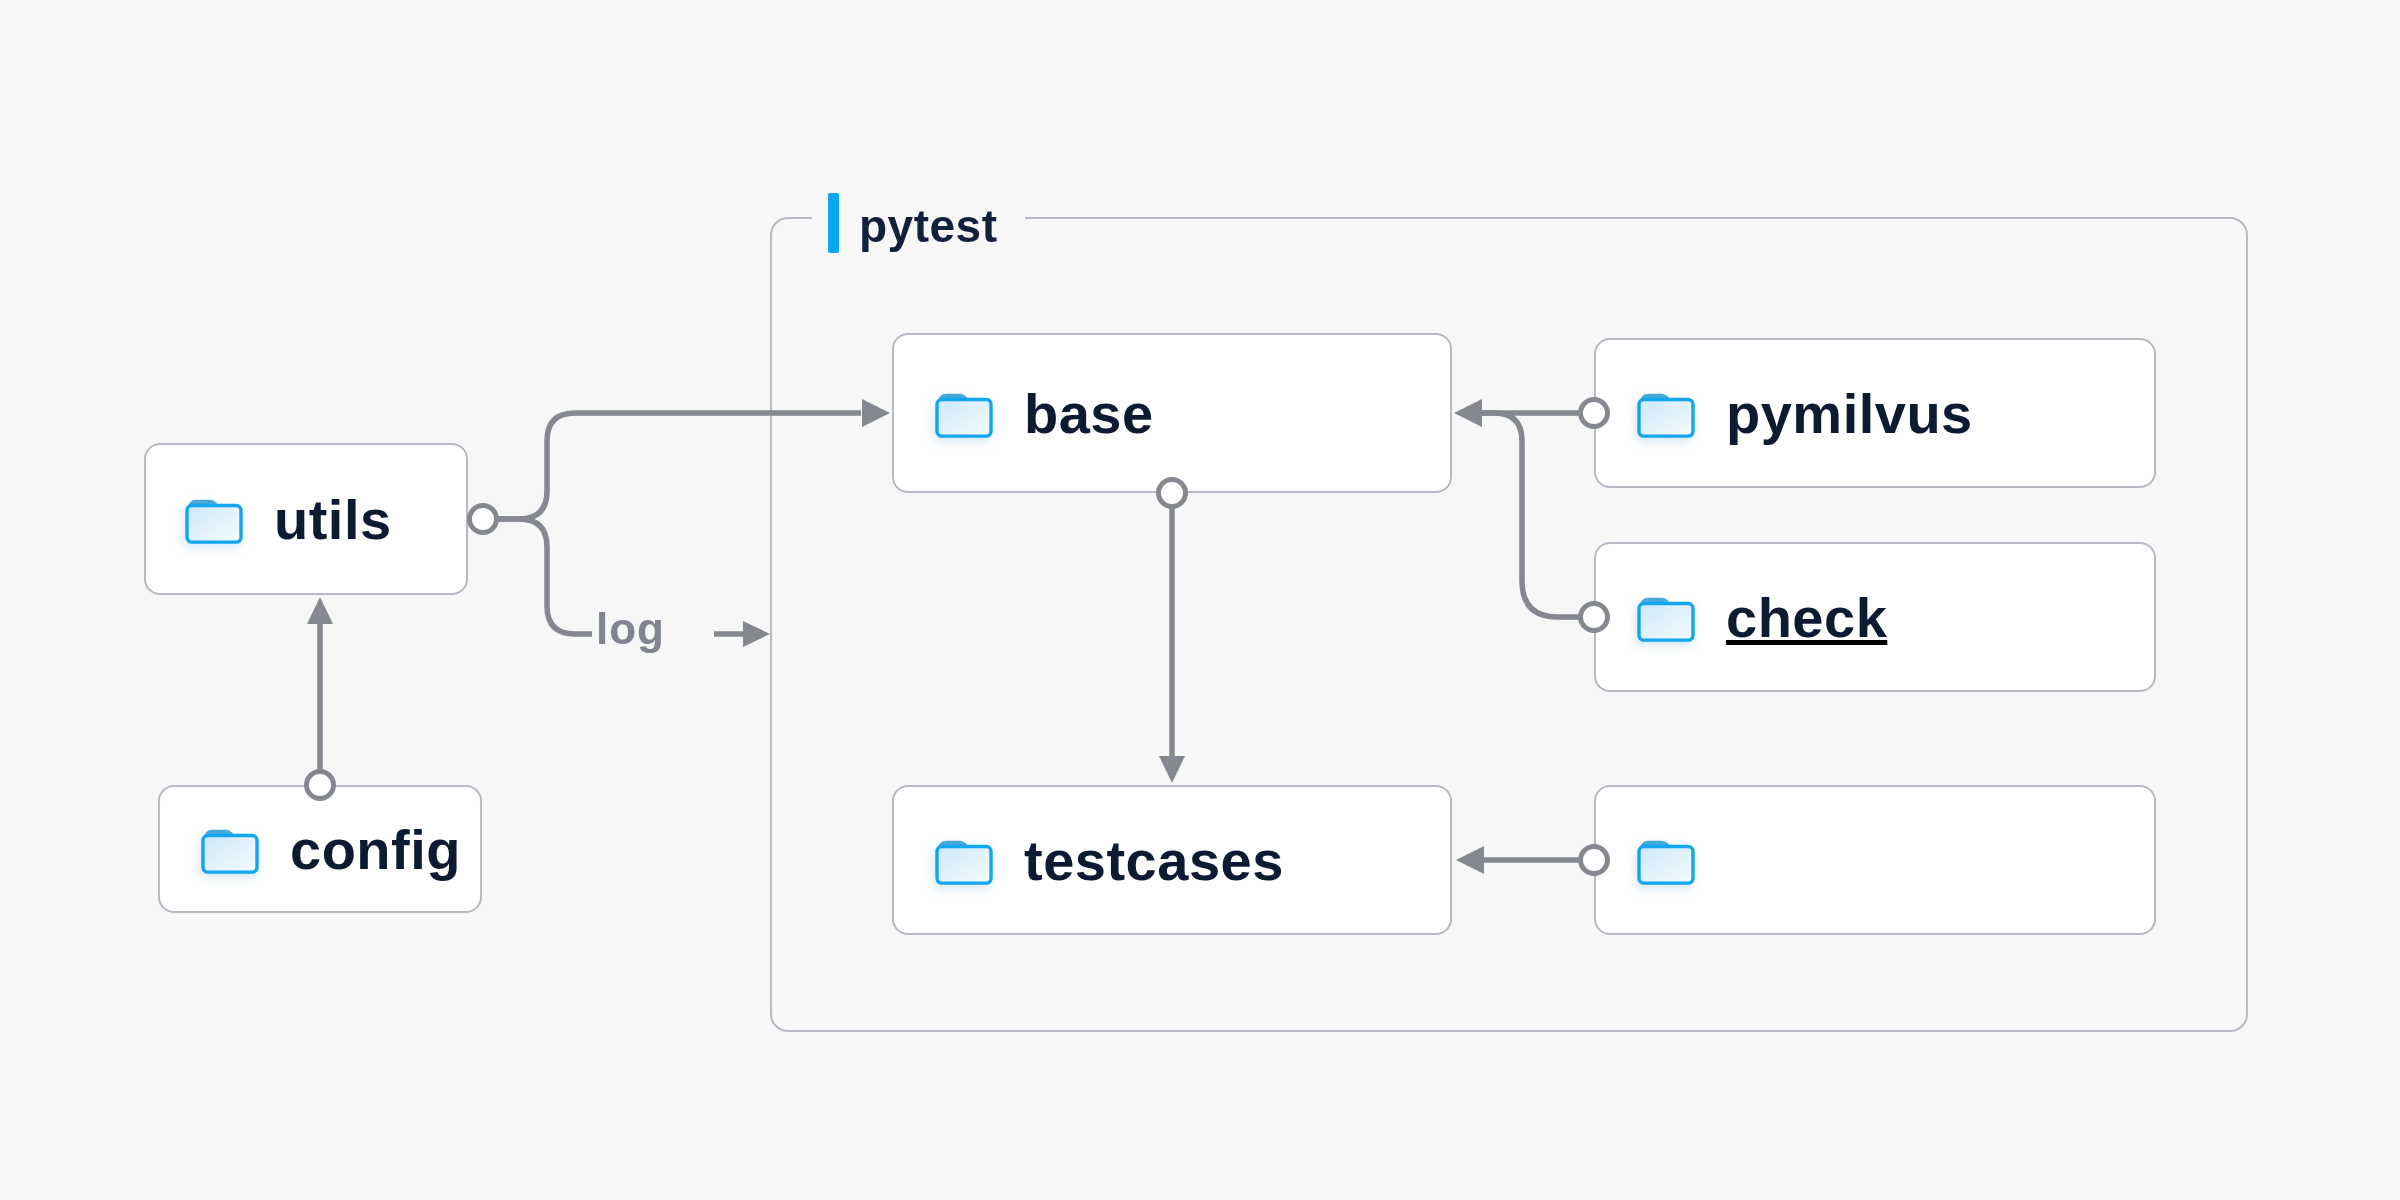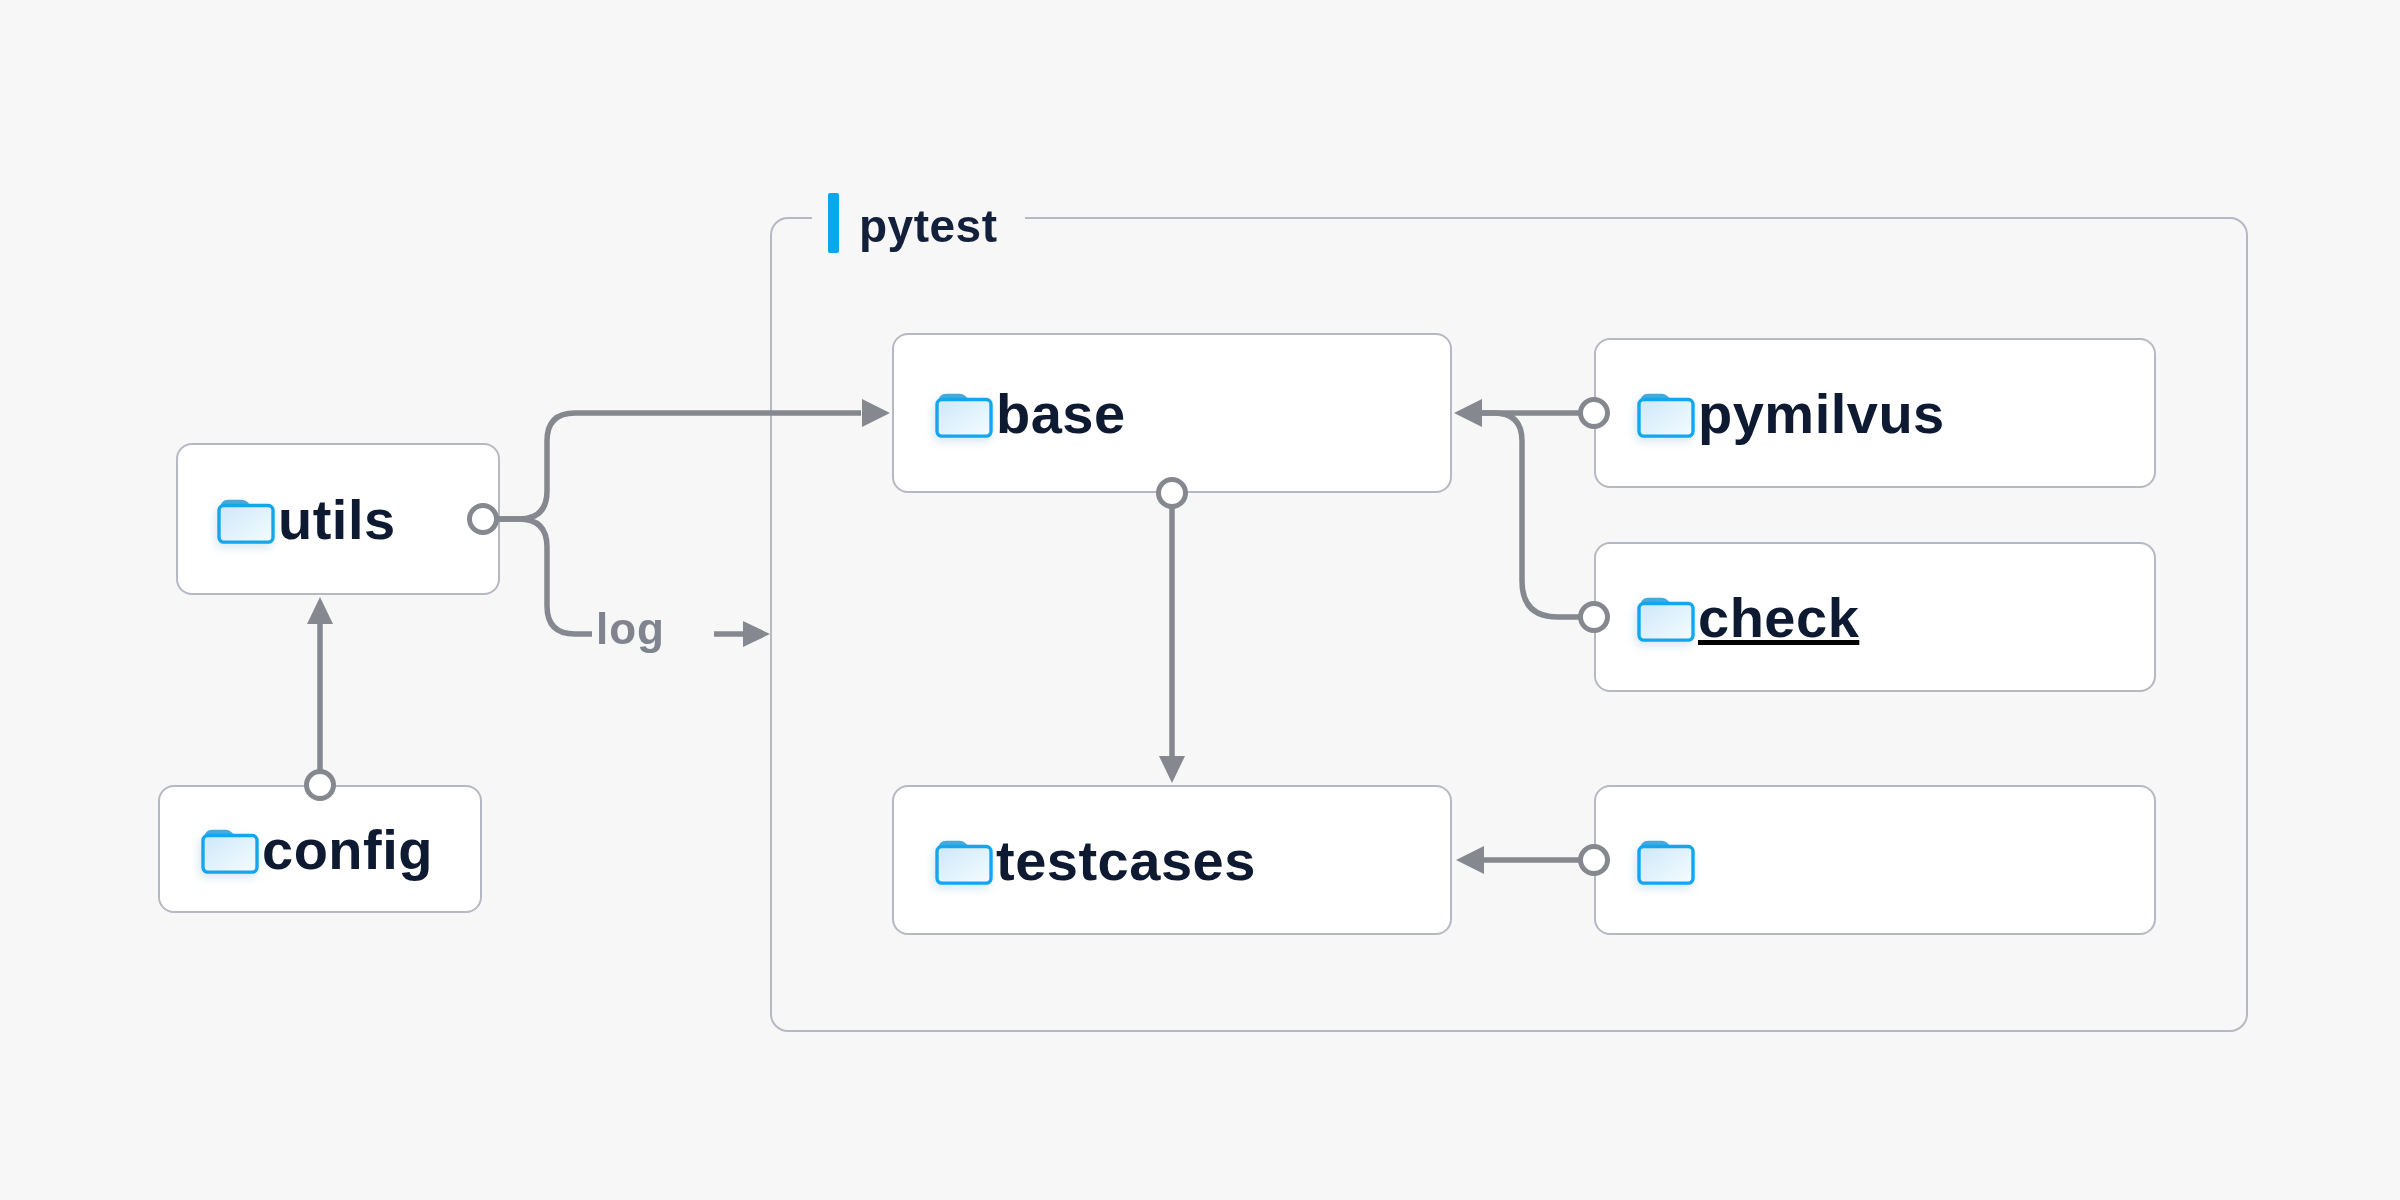--- a/index.html
+++ b/index.html
@@ -52,31 +52,32 @@
   
   .node {
     position: absolute;
     box-sizing: border-box;
     background: #ffffff;
     border: 2.5px solid #b6b8c3;
     border-radius: 16px;
     display: flex;
     align-items: center;
     padding-left: 38px;
+    gap: 28px;
     z-index: 2;
   }
   .node .lbl {
     font-size: 56px;
     font-weight: 700;
     color: #0e1a31;
     letter-spacing: 0.5px;
     white-space: nowrap;
   }
   .folder { flex: 0 0 auto; filter: drop-shadow(-2px 4px 5px rgba(30,120,180,0.18)); }
-  #n-utils     { left: 176px;  top: 443px; width: 324px; height: 152px; padding-left: 36px; }
+  #n-utils     { left: 144px;  top: 443px; width: 324px; height: 152px; padding-left: 36px; }
   #n-config    { left: 158px;  top: 785px; width: 324px; height: 128px; }
   #n-base      { left: 892px;  top: 333px; width: 560px; height: 160px; }
   #n-testcases { left: 892px;  top: 785px; width: 560px; height: 150px; }
   #n-pymilvus  { left: 1594px; top: 338px; width: 562px; height: 150px; }
   #n-check     { left: 1594px; top: 542px; width: 562px; height: 150px; text-decoration: underline; }
   #n-common    { left: 1594px; top: 785px; width: 562px; height: 150px; }
   
   .edge-label {
     position: absolute;
     left: 596px;

